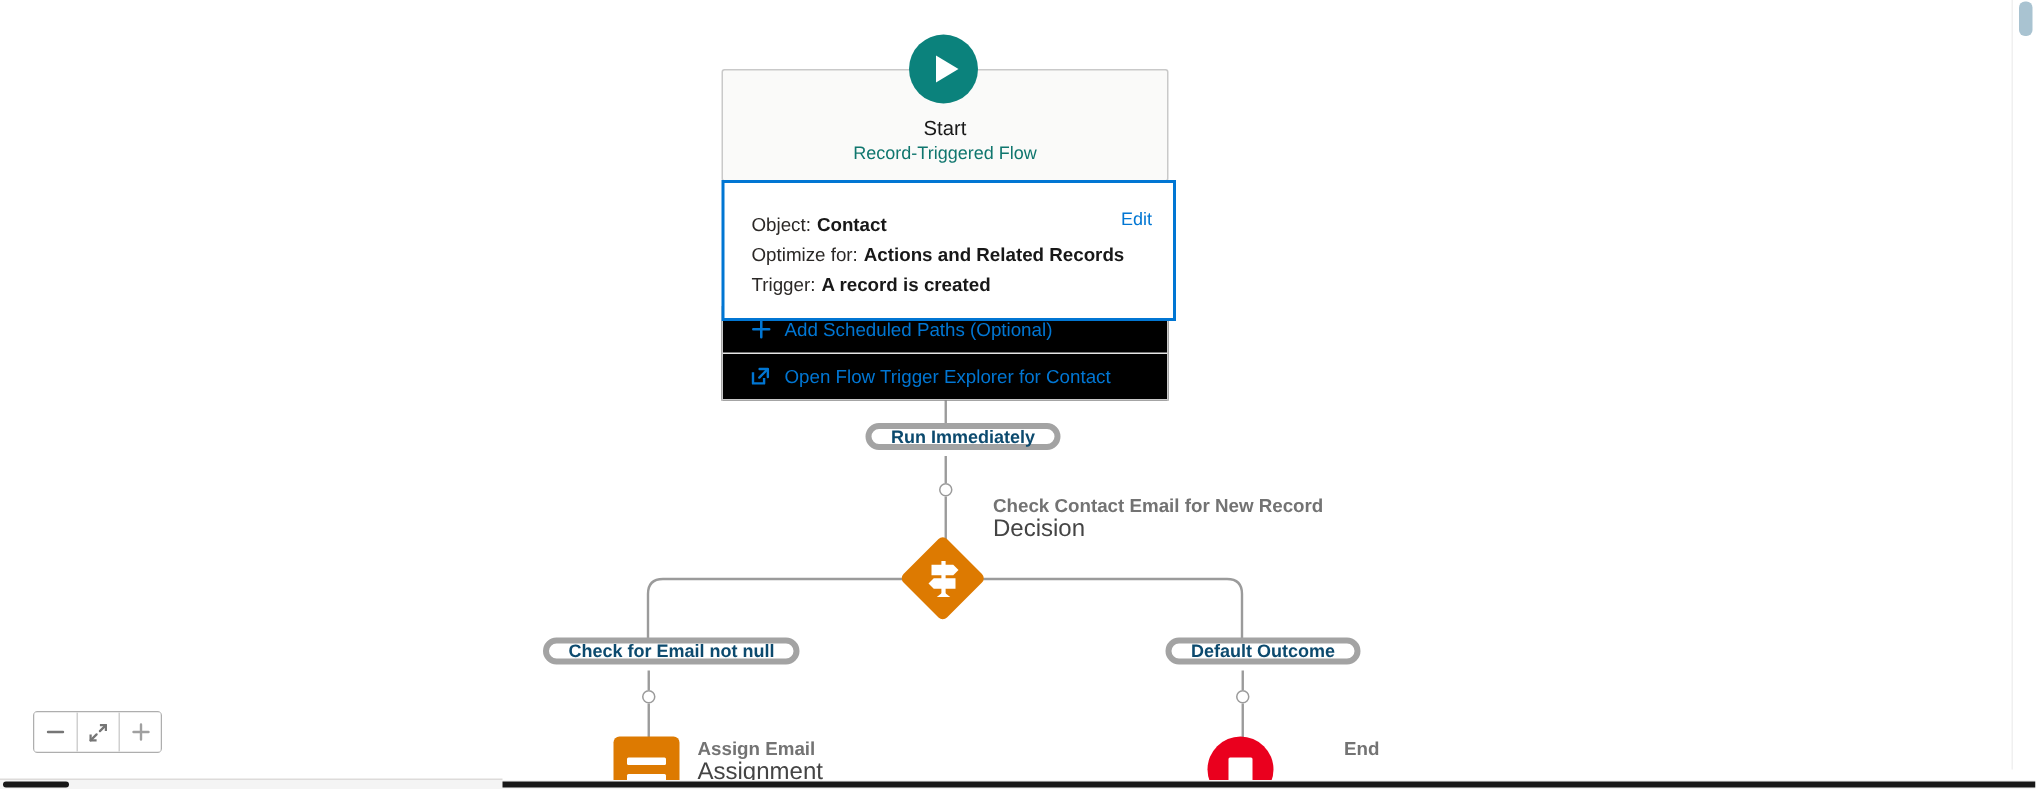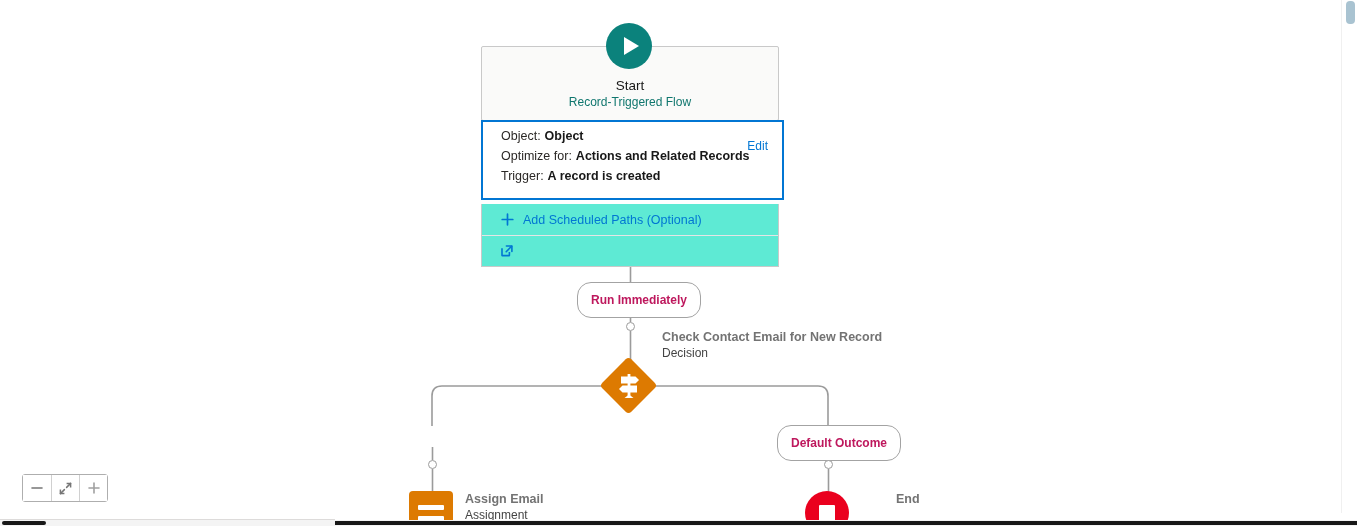--- a/index.html
+++ b/index.html
@@ -87,21 +87,21 @@
 
   
   .trigger-panel {
     position: absolute;
     left: 481px;
     top: 120px;
     width: 303px;
     background: #ffffff;
     border: 2px solid #0176d3;
     box-sizing: border-box;
-    padding: 4px 16px 12px 18px;
+    padding: 18px 16px 12px 18px;
     z-index: 4;
   }
   .trigger-row {
     display: flex;
     align-items: baseline;
     font-size: 12.5px;
     line-height: 20px;
     color: #181818;
   }
   .trigger-label {
@@ -124,21 +124,21 @@
   }
 
   
   .panel-actions {
     position: absolute;
     left: 481px;
     top: 204px;
     width: 298px;
     border: 1px solid #c9c9c9;
     border-top: none;
-    background: #5eead4;
+    background: #000000;
     box-sizing: border-box;
     z-index: 2;
   }
   .panel-action {
     height: 31px;
     display: flex;
     align-items: center;
     padding-left: 17px;
     font-size: 12.5px;
     color: #0176d3;
@@ -155,30 +155,30 @@
     display: flex;
     align-items: center;
     justify-content: center;
     flex: none;
   }
 
   
   .pill {
     position: absolute;
     background: #ffffff;
-    border: 1px solid #a3a3a3;
+    border: 4px solid #a3a3a3;
     border-radius: 14px;
-    height: 36px;
+    height: 18px;
     display: flex;
     align-items: center;
     justify-content: center;
     padding: 0 13px;
     font-size: 12px;
     font-weight: bold;
-    color: #be185d;
+    color: #0c4a6e;
     white-space: nowrap;
     box-sizing: border-box;
     z-index: 3;
     cursor: pointer;
   }
   #pill-run-immediately { left: 577px; top: 282px; }
   #pill-check-email     { left: 362px; top: 425px; }
   #pill-default-outcome { left: 777px; top: 425px; }
 
   
@@ -229,21 +229,21 @@
     z-index: 3;
   }
   .node-label .nl-title {
     font-size: 12.5px;
     font-weight: bold;
     color: #737373;
     line-height: 16px;
     white-space: nowrap;
   }
   .node-label .nl-sub {
-    font-size: 12px;
+    font-size: 16px;
     color: #444444;
     line-height: 16px;
     white-space: nowrap;
   }
   #label-decision  { left: 662px; top: 329px; }
   #label-assignment{ left: 465px; top: 491px; }
   #label-end       { left: 896px; top: 491px; }
 
   
   .assignment-node {
@@ -407,21 +407,21 @@
     </div>
   </div>
 
   <div class="start-icon">
     <div class="play-tri"></div>
   </div>
 
   <div class="trigger-panel">
     <div class="trigger-row">
       <span class="trigger-label">Object:</span>
-      <span class="trigger-value">Object</span>
+      <span class="trigger-value">Contact</span>
     </div>
     <div class="trigger-row">
       <span class="trigger-label">Optimize for:</span>
       <span class="trigger-value">Actions and Related Records</span>
     </div>
     <div class="trigger-row">
       <span class="trigger-label">Trigger:</span>
       <span class="trigger-value">A record is created</span>
     </div>
     <div class="edit-link">Edit</div>
@@ -437,25 +437,27 @@
       <span>Add Scheduled Paths (Optional)</span>
     </div>
     <div class="panel-action">
       <span class="pa-icon">
         <svg width="14" height="14" viewBox="0 0 14 14">
           <path d="M2 4.2 V11.6 H9.4 V8.0" fill="none" stroke="#0176d3" stroke-width="1.6" stroke-linejoin="round"></path>
           <path d="M6.4 2.0 H11.9 V7.4" fill="none" stroke="#0176d3" stroke-width="1.6" stroke-linejoin="round" stroke-linecap="round"></path>
           <path d="M11.6 2.3 L6.2 7.7" stroke="#0176d3" stroke-width="1.6" stroke-linecap="round"></path>
         </svg>
       </span>
+      <span>Open Flow Trigger Explorer for Contact</span>
     </div>
   </div>
 
   <div class="pill" id="pill-run-immediately">Run Immediately</div>
 
+  <div class="pill" id="pill-check-email">Check for Email not null</div>
 
   <div class="pill" id="pill-default-outcome">Default Outcome</div>
 
   <div class="conn-dot" id="dot-start-decision"></div>
   <div class="conn-dot" id="dot-left-branch"></div>
   <div class="conn-dot" id="dot-right-branch"></div>
 
   <div class="decision-node">
     <div class="diamond"></div>
     <svg class="decision-glyph" viewBox="0 0 58 58">

